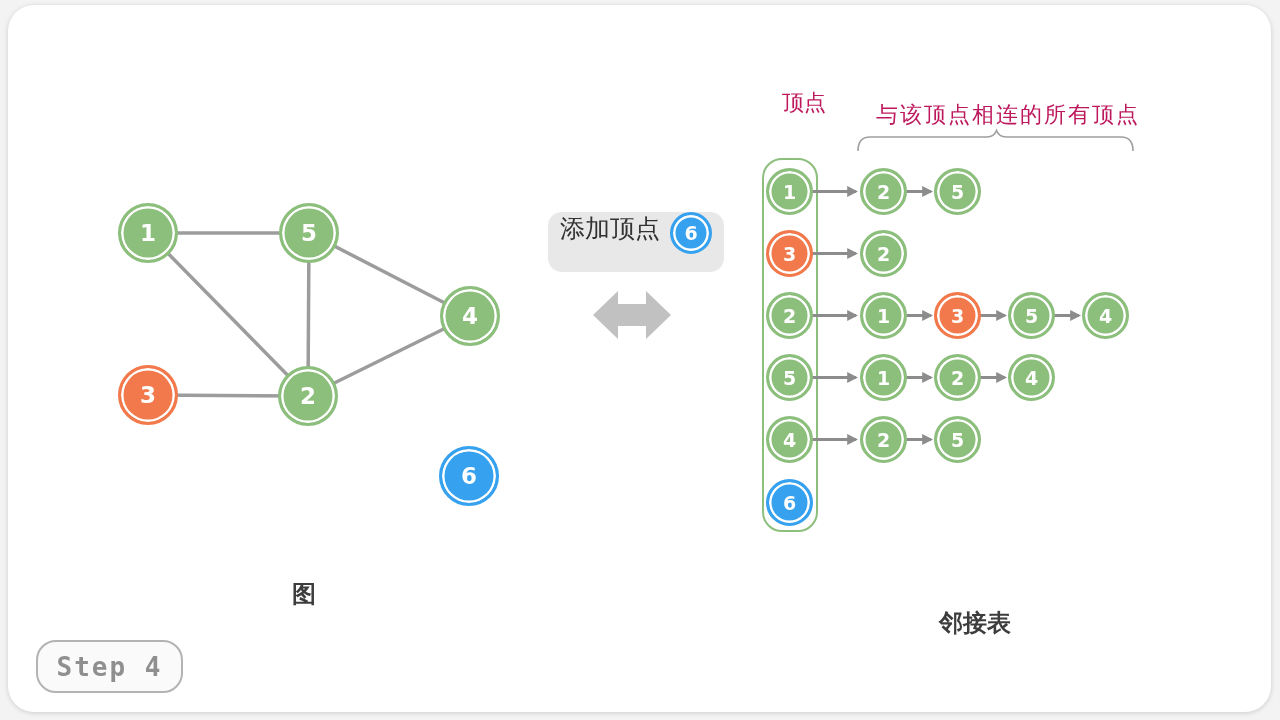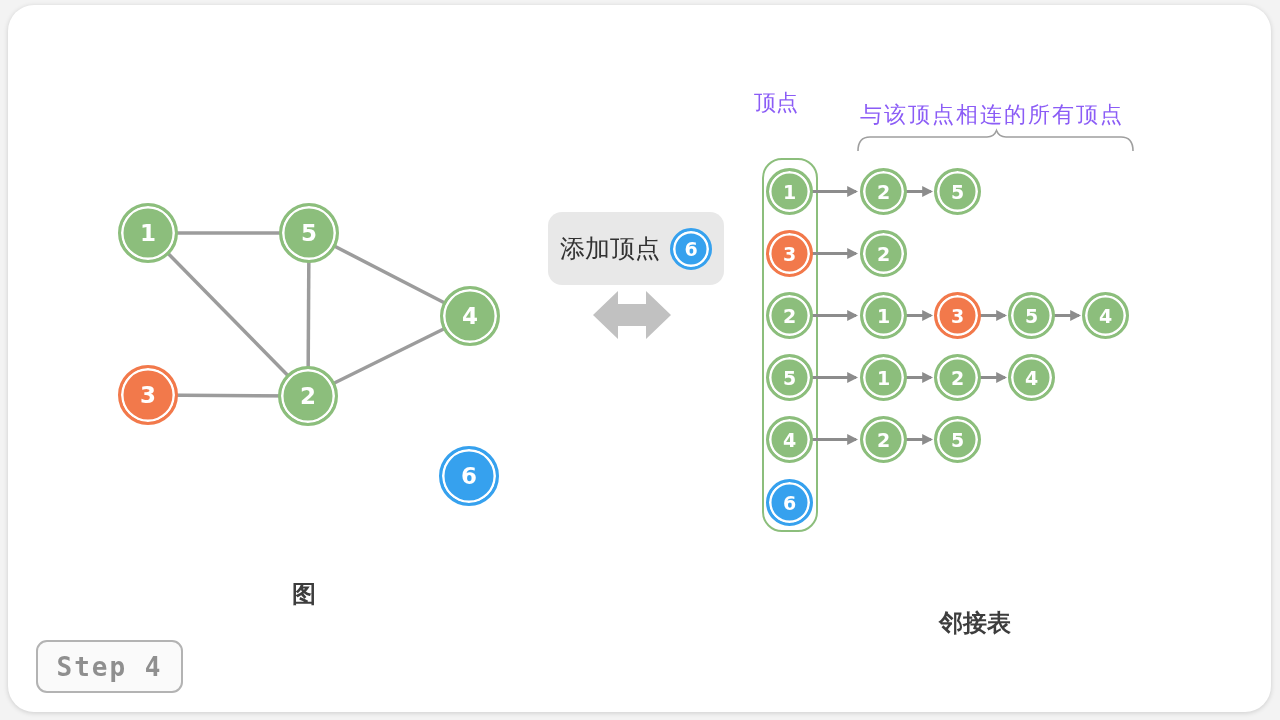--- a/index.html
+++ b/index.html
@@ -11,28 +11,28 @@
     color:#fff;font-weight:bold;box-sizing:border-box;border:3px solid;
     box-shadow:inset 0 0 0 2.5px #ffffff;font-family:"DejaVu Sans",sans-serif;}
   .g-node{width:60px;height:60px;font-size:23px;}
   .l-node{width:47px;height:47px;font-size:19px;}
   .p-node{width:42px;height:42px;font-size:19px;}
   .green {background:#8CBE7C;border-color:#8CBE7C;}
   .orange{background:#F2794B;border-color:#F2794B;}
   .blue  {background:#36A1EE;border-color:#36A1EE;}
   .vertex-outline{position:absolute;left:762px;top:158px;width:56px;height:374px;
     border:2px solid #8CBE7C;border-radius:20px;box-sizing:border-box;background:transparent;}
-  .hdr{position:absolute;color:#8b5cf6;font-size:22px;text-align:left;white-space:nowrap;}
+  .hdr{position:absolute;color:#be185d;font-size:22px;text-align:right;white-space:nowrap;}
   .caption{position:absolute;color:#3d3d3d;font-size:24px;font-weight:bold;text-align:center;white-space:nowrap;}
-  .pill{position:absolute;left:548px;top:212px;width:176px;height:73px;background:#e8e8e8;
-    border-radius:14px;display:flex;align-items:center;justify-content:center;gap:10px;}
+  .pill{position:absolute;left:548px;top:212px;width:176px;height:60px;background:#e8e8e8;
+    border-radius:14px;display:flex;justify-content:center;gap:10px;}
   .pill-label{color:#323232;font-size:25px;white-space:nowrap;}
   .pill .p-node{position:static;}
   .step-badge{position:absolute;left:36px;top:640px;width:147px;height:53px;background:#fafafa;
-    border:2px solid #b3b3b3;border-radius:11px;box-sizing:border-box;
+    border:2px solid #b3b3b3;border-radius:20px;box-sizing:border-box;
     display:flex;align-items:center;justify-content:center;}
   .step-badge span{color:#8f8f8f;font-size:26px;font-weight:bold;letter-spacing:2px;
     font-family:"DejaVu Sans Mono","Liberation Mono",monospace;}
 </style>
 </head>
 <body>
 
 <div class="card"></div>
 
 <div class="vertex-outline"></div>

